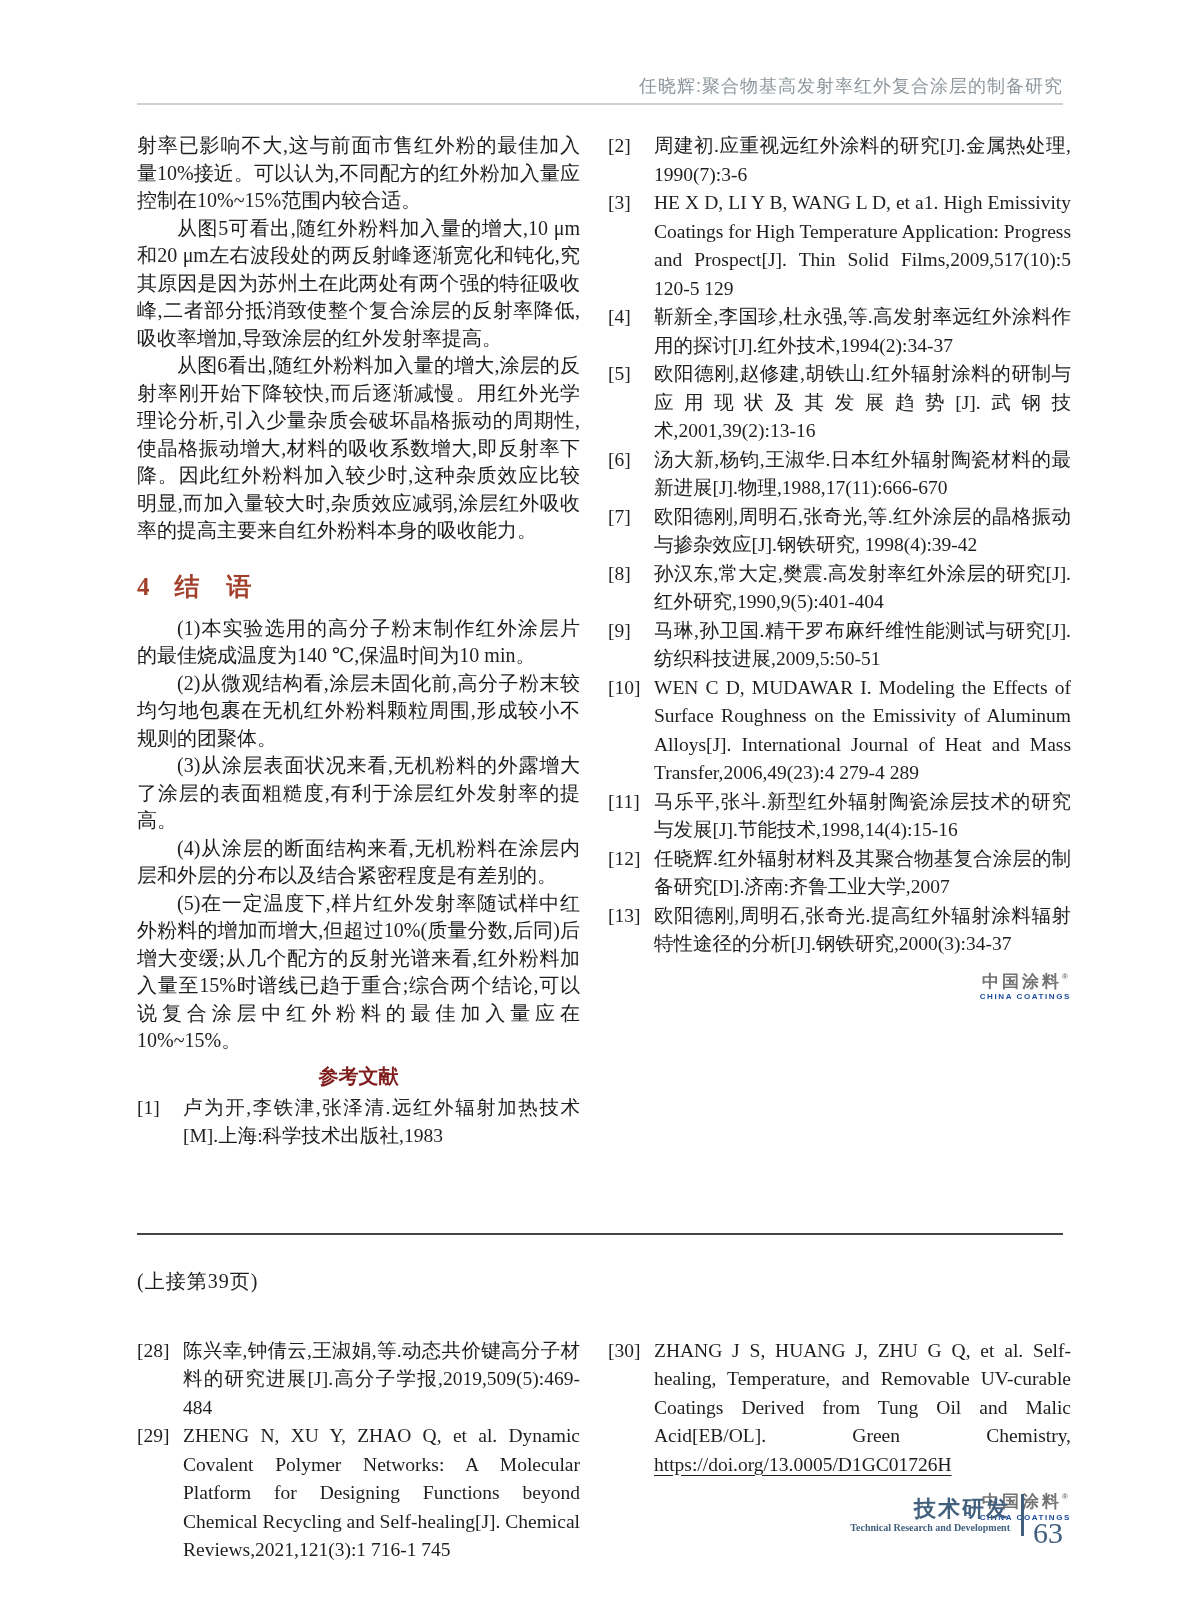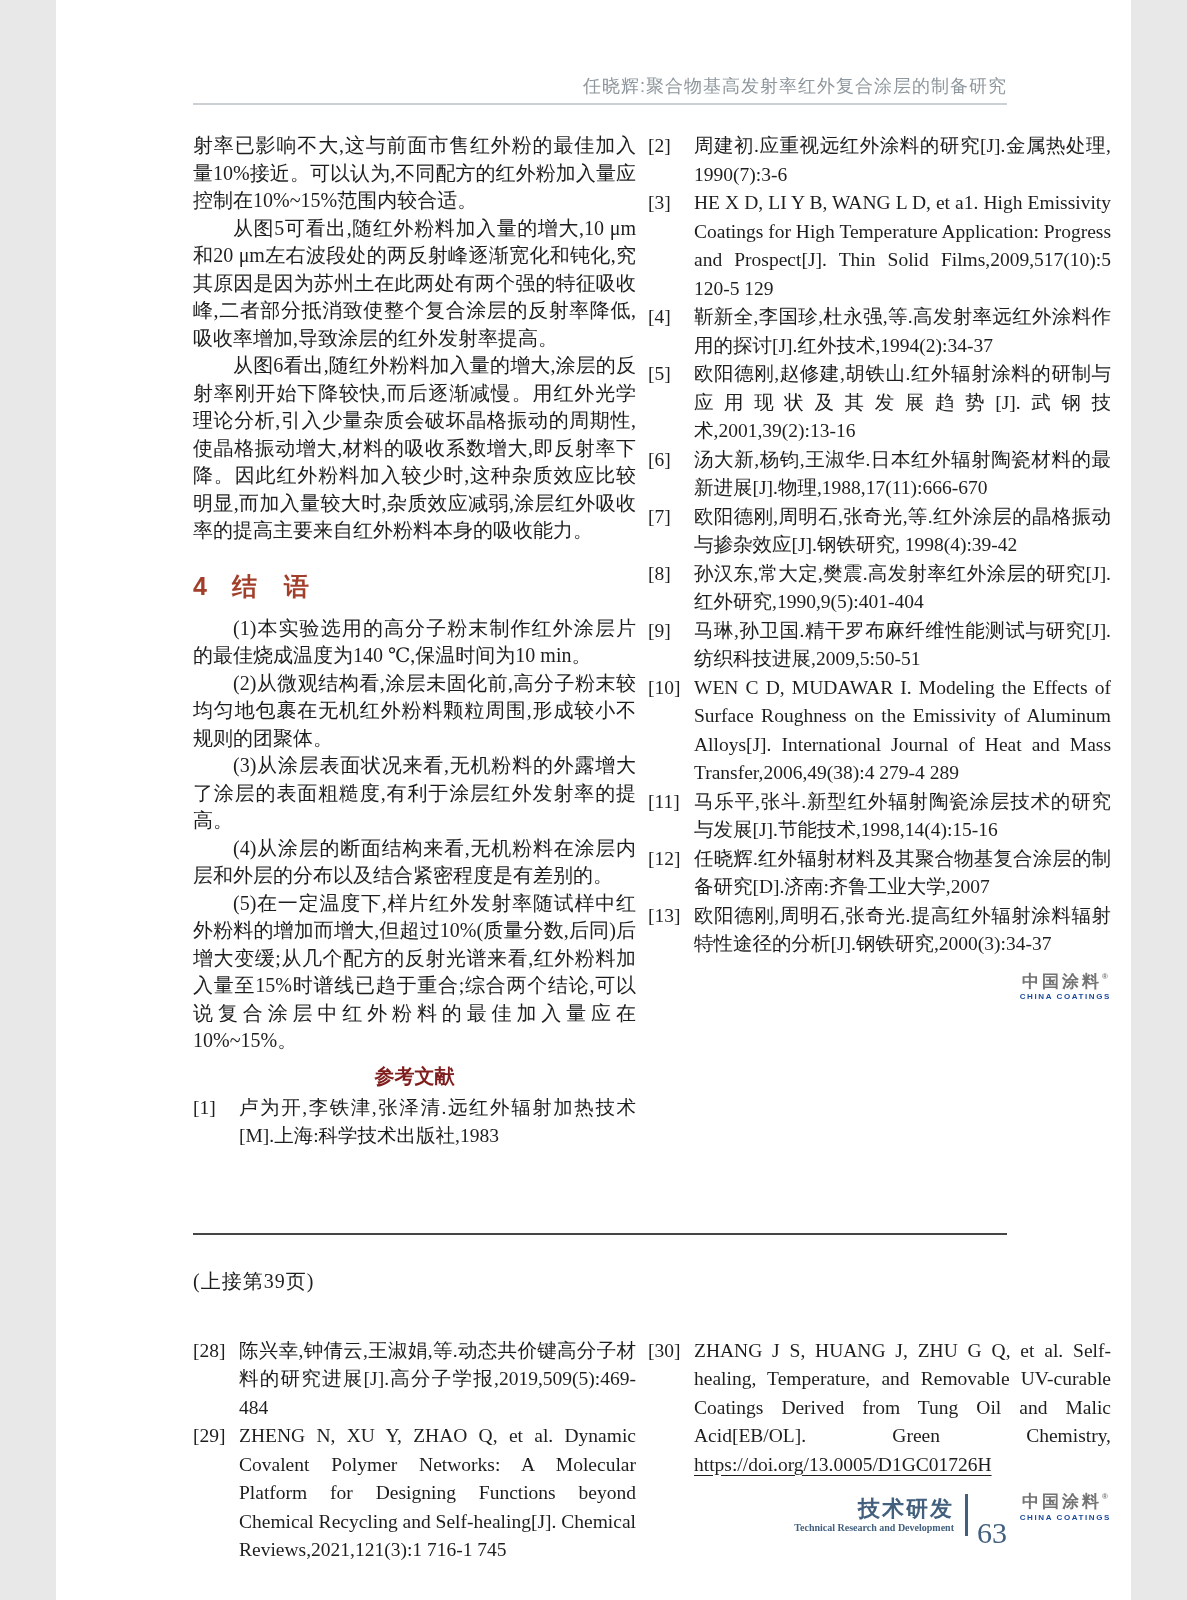--- a/index.html
+++ b/index.html
@@ -1,40 +1,40 @@
 <!DOCTYPE html>
 <html><head>
 <meta charset="utf-8">
 <style>
   html,body { margin:0; padding:0; background:#e8e8e8; }
   .page {
-    position:relative; width:1075px; height:1600px; margin:0 auto;
+    position:relative; width:1187px; height:1600px; margin:0 auto;
     background:#ffffff; overflow:hidden; box-sizing:border-box;
     padding:0 124px 0 137px;
     font-family:"Liberation Serif","DejaVu Serif",serif; color:#1e1e1e;
   }
   header { padding-top:74px; text-align:right; }
   .running-title {
     font-family:"Liberation Sans","DejaVu Sans",sans-serif;
     font-size:18px; color:#8e969d; letter-spacing:1px;
   }
   .header-rule { border-bottom:2px solid #cdd0d2; margin-top:5px; }
 
-  .columns { display:flex; gap:12px; margin-top:27px; }
+  .columns { display:flex; gap:28px; margin-top:27px; }
   .col-left  { width:443px; flex:0 0 443px; }
   .col-right { width:463px; flex:0 0 463px; }
 
   .body-text {
     margin:0; font-size:20px; line-height:27.5px;
     text-align:justify; text-indent:2em;
   }
   .no-indent { text-indent:0; }
 
   .section-heading {
-    margin:25px 0 12px 0; font-family:Liberation Sans, sans-serif;
+    margin:25px 0 12px 0; font-family:Liberation Serif, serif;
     font-size:25px; font-weight:bold; color:#a23f2b; letter-spacing:1px;
   }
   .sec-num { margin-right:24px; }
 
   .ref-heading {
     margin:8px 0 4px 0; text-align:center;
     font-family:"Liberation Sans","DejaVu Sans",sans-serif;
     font-size:20px; font-weight:bold; color:#7f1d1d;
   }
 
@@ -144,21 +144,21 @@
             <span class="ref-text">孙汉东,常大定,樊震.高发射率红外涂层的研究[J].红外研究,1990,9(5):401-404</span>
           </div>
 
           <div class="ref-item">
             <span class="ref-id">[9]</span>
             <span class="ref-text">马琳,孙卫国.精干罗布麻纤维性能测试与研究[J].纺织科技进展,2009,5:50-51</span>
           </div>
 
           <div class="ref-item">
             <span class="ref-id">[10]</span>
-            <span class="ref-text">WEN C D, MUDAWAR I. Modeling the Effects of Surface Roughness on the Emissivity of Aluminum Alloys[J]. International Journal of Heat and Mass Transfer,2006,49(38):4 279-4 289</span>
+            <span class="ref-text">WEN C D, MUDAWAR I. Modeling the Effects of Surface Roughness on the Emissivity of Aluminum Alloys[J]. International Journal of Heat and Mass Transfer,2006,49(23):4 279-4 289</span>
           </div>
 
           <div class="ref-item">
             <span class="ref-id">[11]</span>
             <span class="ref-text">马乐平,张斗.新型红外辐射陶瓷涂层技术的研究与发展[J].节能技术,1998,14(4):15-16</span>
           </div>
 
           <div class="ref-item">
             <span class="ref-id">[12]</span>
             <span class="ref-text">任晓辉.红外辐射材料及其聚合物基复合涂层的制备研究[D].济南:齐鲁工业大学,2007</span>

